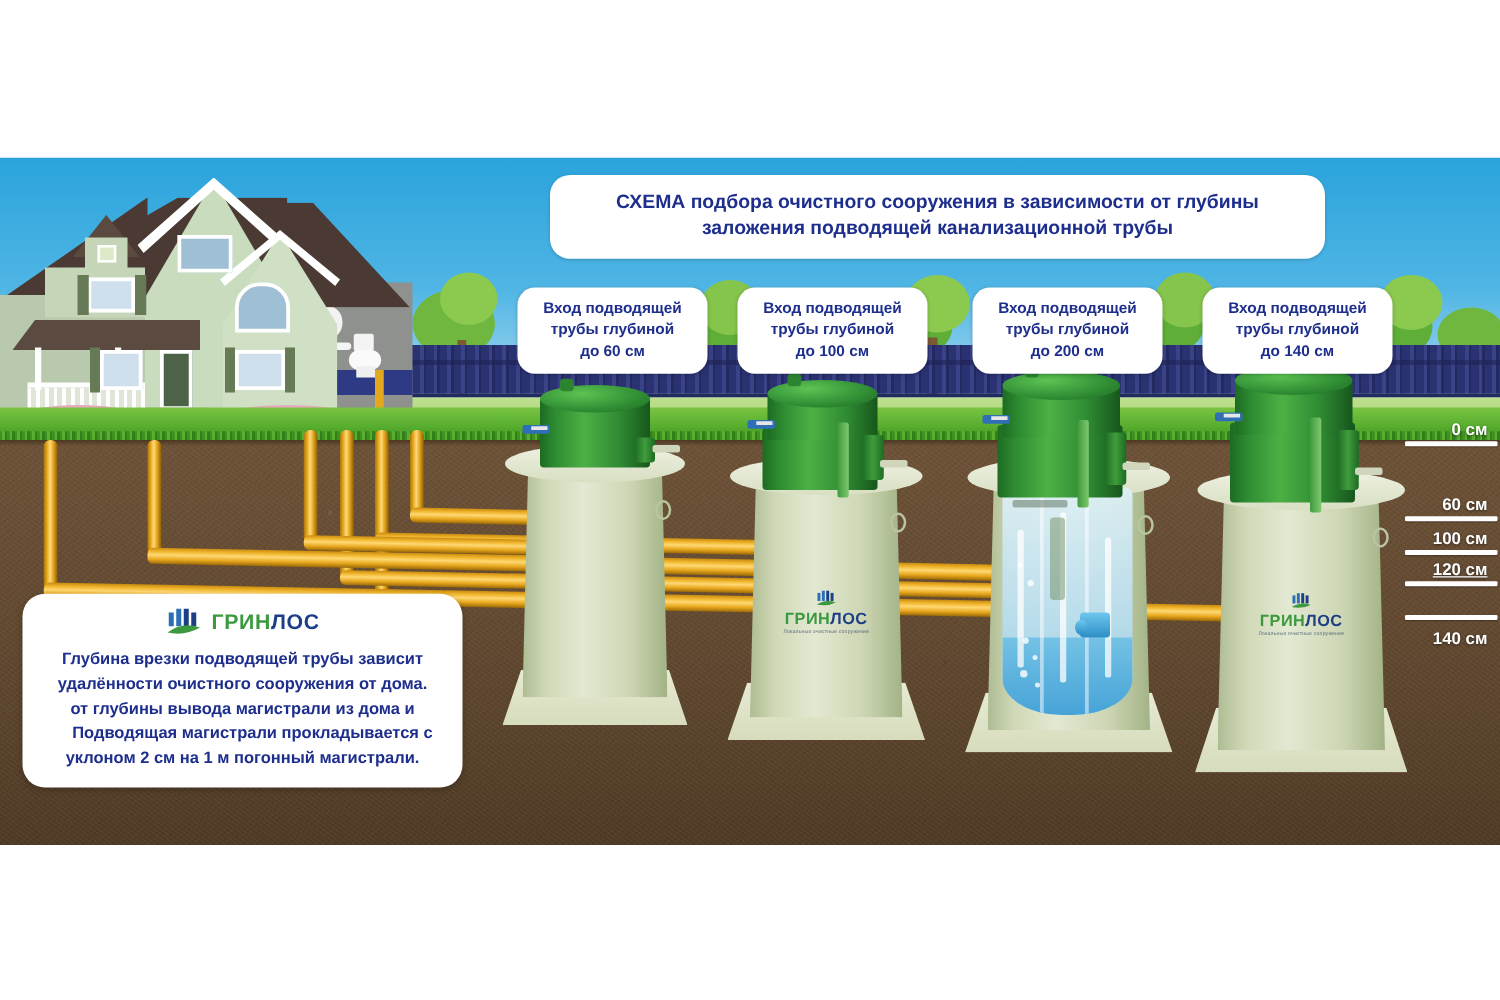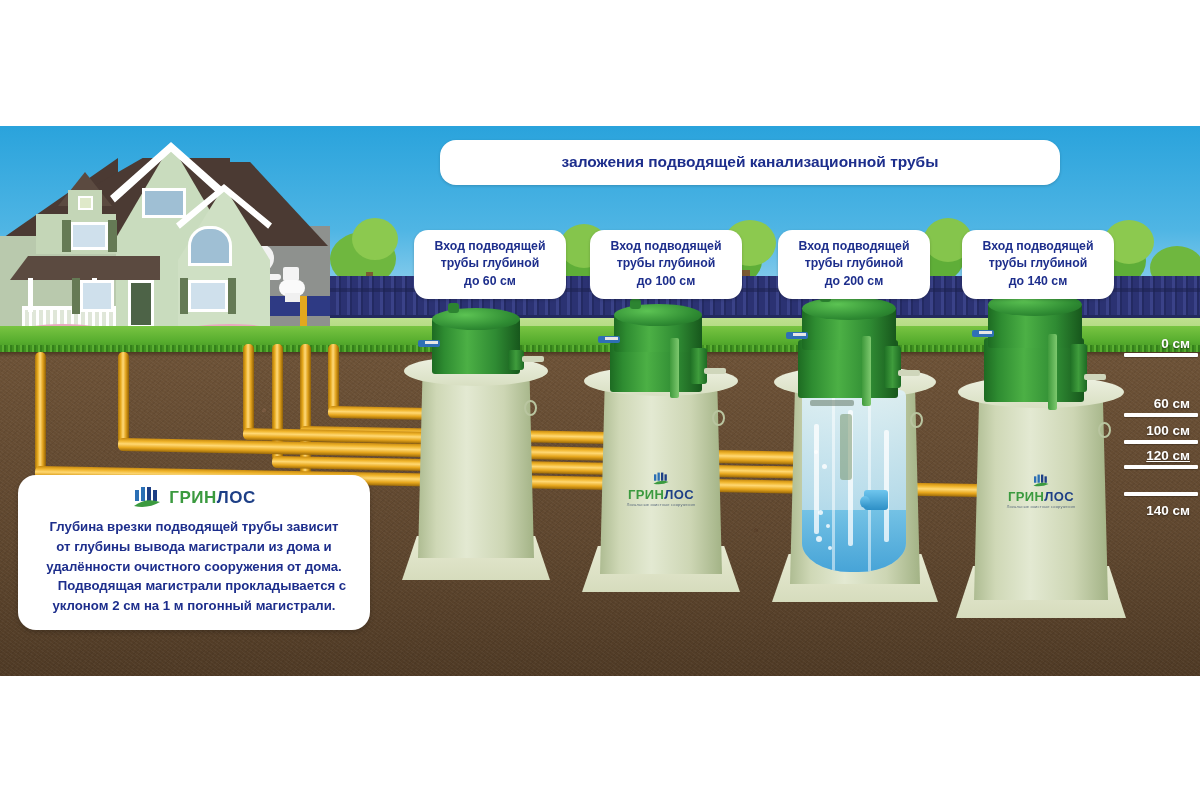--- a/index.html
+++ b/index.html
@@ -365,20 +365,21 @@
       <div class="ticklabel" style="left:1090px;top:297px;width:100px;">100 см</div>
 
       <div class="tick" style="left:1124px;top:339px;width:74px;"></div>
       <div class="ticklabel" style="left:1090px;top:322px;width:100px;text-decoration:underline;">120 см</div>
 
       <div class="tick" style="left:1124px;top:366px;width:74px;"></div>
       <div class="ticklabel" style="left:1090px;top:349px;width:100px;margin-top:28px;">140 см</div>
     </div>
 
     <div class="title-box">
+      <p>СХЕМА подбора очистного сооружения в зависимости от глубины</p>
       <p>заложения подводящей канализационной трубы</p>
     </div>
 
     <div class="callout" style="left:414px;">
       <p>Вход подводящей</p>
       <p>трубы глубиной</p>
       <p>до 60 см</p>
     </div>
     <div class="callout" style="left:590px;">
       <p>Вход подводящей</p>
@@ -403,20 +404,20 @@
             <rect x="3" y="4" width="4" height="11" fill="#2b6fb5"></rect>
             <rect x="9" y="1" width="4" height="14" fill="#2b6fb5"></rect>
             <rect x="15" y="1" width="4" height="14" fill="#1d3f86"></rect>
             <rect x="21" y="4" width="4" height="11" fill="#1d3f86"></rect>
             <path d="M2 20 Q14 11 28 16 Q16 23 2 20 Z" fill="#3b9a3f"></path>
           </svg>
         </div>
         <div class="logotext"><span class="g">ГРИН</span><span class="b">ЛОС</span></div>
       </div>
       <p>Глубина врезки подводящей трубы зависит</p>
+      <p>удалённости очистного сооружения от дома.</p>
       <p>от глубины вывода магистрали из дома и</p>
-      <p>удалённости очистного сооружения от дома.</p>
       <p class="indent">Подводящая магистрали прокладывается с</p>
       <p>уклоном 2 см на 1 м погонный магистрали.</p>
     </div>
 
   </div>
 </div>
 
 </body></html>

